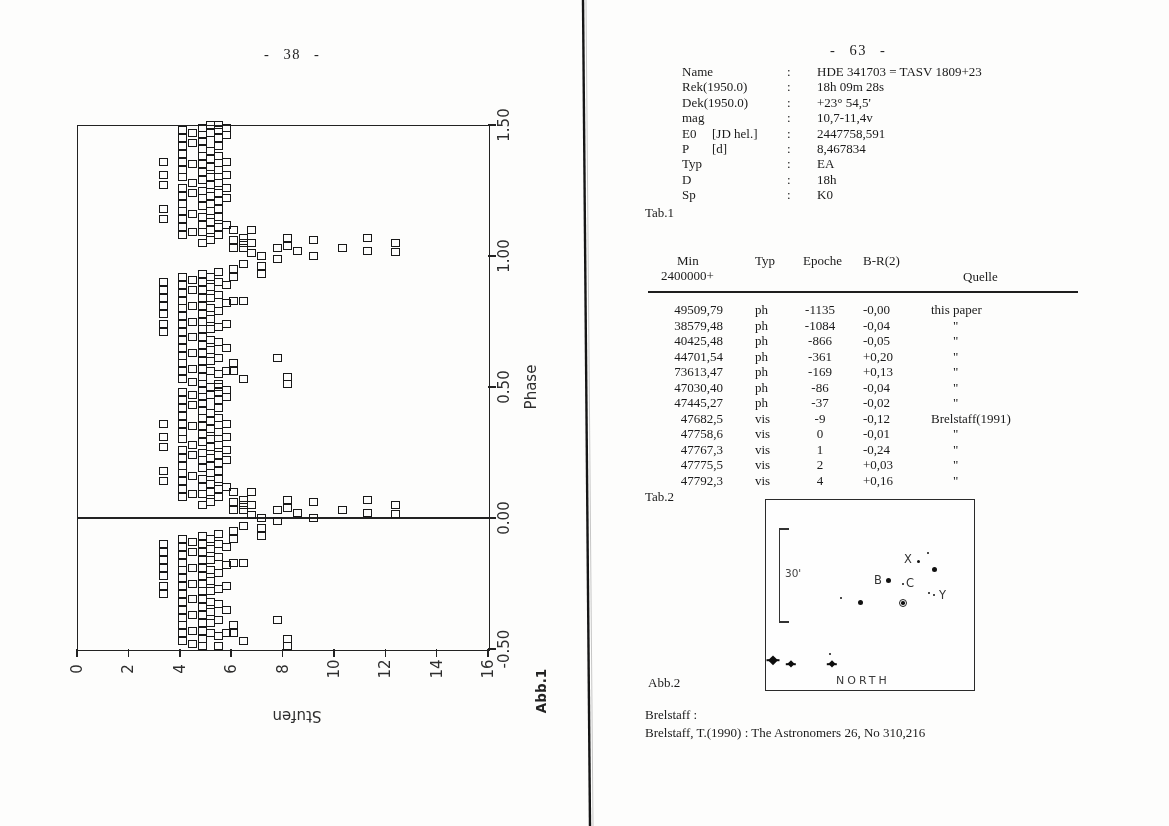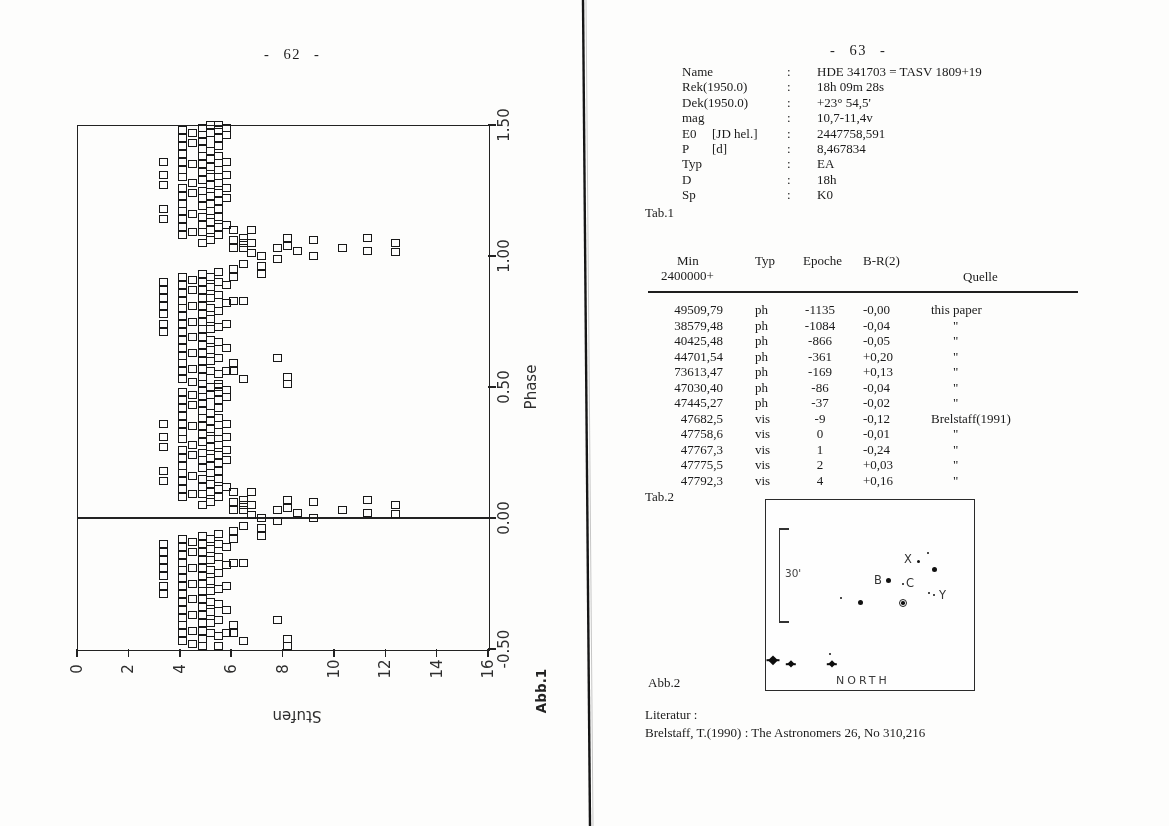--- a/index.html
+++ b/index.html
@@ -66,21 +66,21 @@
   
   .lit { font-size:13px; line-height:15.3px; white-space:nowrap; }
   
   #spine { pointer-events:none; }
 </style>
 </head>
 <body>
 
 <div id="scan">
 
-  <div class="abs pghead" style="left:264px; top:46px;">- 62 -</div>
+  <div class="abs pghead" style="left:264px; top:46px;">- 38 -</div>
 
   <div id="plot-box" class="abs" style="left:77px; top:125px; width:411px; height:524px;"></div>
   <div id="zero-line" class="abs" style="left:77px; top:517px; width:411px;"></div>
 
   <div id="points-layer">
       <div class="sq" style="left: 158.561px; top: 419.68px;"></div>
       <div class="sq" style="left: 158.561px; top: 157.68px;"></div>
       <div class="sq" style="left: 158.561px; top: 432.78px;"></div>
       <div class="sq" style="left: 158.561px; top: 170.78px;"></div>
       <div class="sq" style="left: 158.561px; top: 443.26px;"></div>
@@ -476,21 +476,21 @@
     <line x1="586" y1="0" x2="593" y2="826" stroke="#9a9a9a" stroke-width="1" opacity="0.55"></line>
   </svg>
 
   <div class="abs pghead" style="left:830px; top:42px;">- 63 -</div>
 
   <div id="tab1-rows" class="abs" style="left:682px; top:64px; width:420px;">
       <div class="t1row">
         <span class="lbl">Name</span>
         <span class="unit"></span>
         <span class="col">:</span>
-        <span class="val">HDE 341703 = TASV 1809+19</span>
+        <span class="val">HDE 341703 = TASV 1809+23</span>
       </div>
       <div class="t1row">
         <span class="lbl">Rek(1950.0)</span>
         <span class="unit"></span>
         <span class="col">:</span>
         <span class="val">18h 09m 28s</span>
       </div>
       <div class="t1row">
         <span class="lbl">Dek(1950.0)</span>
         <span class="unit"></span>
@@ -662,18 +662,18 @@
         </div>
         <div class="star-lab" style="left: 138px; top: 52px;">X</div>
         <div class="star-lab" style="left: 108px; top: 73px;">B</div>
         <div class="star-lab" style="left: 140px; top: 76px;">C</div>
         <div class="star-lab" style="left: 173px; top: 88px;">Y</div>
       </div>
     <div id="north-lab" class="abs" style="left:70px; top:174px;">NORTH</div>
   </div>
   <div class="abs caption" style="left:648px; top:675px;">Abb.2</div>
 
-  <div class="abs lit" style="left:645px; top:707px;">Literatur :</div>
+  <div class="abs lit" style="left:645px; top:707px;">Brelstaff :</div>
   <div id="lit-rows" class="abs" style="left:645px; top:725px;">
       <div class="lit">Brelstaff, T.(1990) : The Astronomers 26, No 310,216</div>
     </div>
 
 </div>
 
 </body></html>

